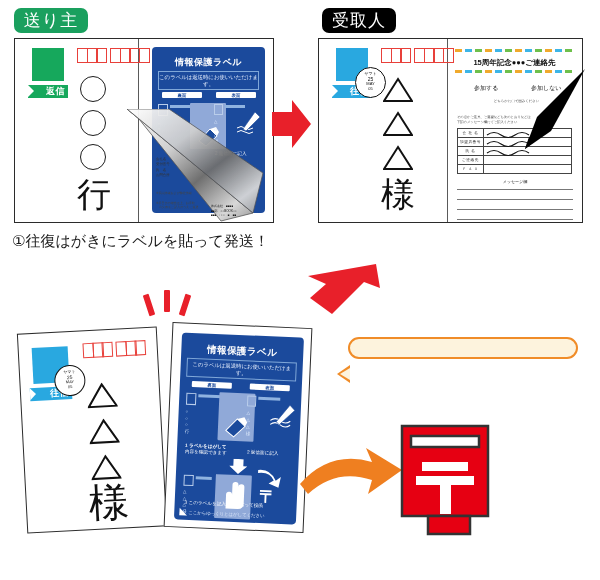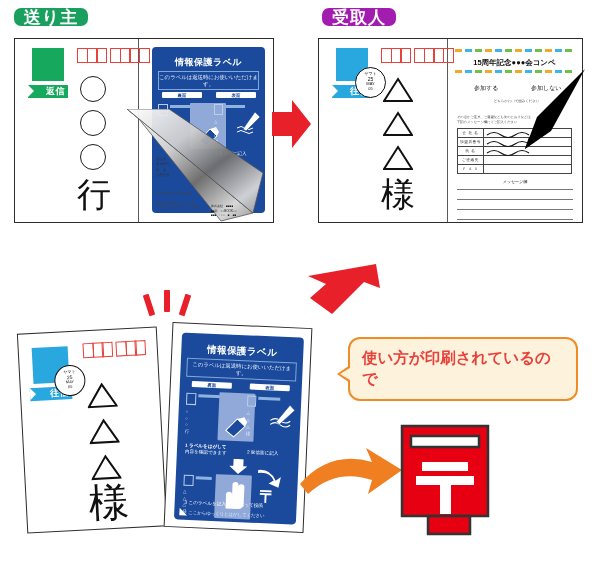--- a/index.html
+++ b/index.html
@@ -10,28 +10,28 @@
     font-family: "Liberation Sans", "DejaVu Sans", sans-serif;
     overflow: hidden;
   }
   #stage { position: relative; width: 600px; height: 580px; }
 
   
   .tag {
     position: absolute;
     border-radius: 7px;
     color: #ffffff;
-    font-weight: bold;
+    font-weight: normal;
     font-size: 17px;
     letter-spacing: 1px;
     display: flex; align-items: center; justify-content: center;
-    height: 18px;
+    height: 25px;
   }
   .tag-green { background: #1aa05e; }
-  .tag-blue  { background: #a21caf; }
+  .tag-blue  { background: #000000; }
 
   
   .card {
     position: absolute;
     background: #ffffff;
     border: 1.6px solid #2b2b2b;
   }
   .card-split {
     position: absolute; top: 0; bottom: 0;
     width: 1.4px; background: #5a5a5a;
@@ -292,20 +292,21 @@
       会社名<br>受付番号<br>氏　名<br>お問合所
     </div>
     <div style="position:absolute; left:141px; top:152px; font-size:3px; color:#444; line-height:1.6;">
       ※個人情報および弊社情報<br><br>※手書きの場合は上、お手数<br>　出欠票をご記入のうえご返送
     </div>
     <div style="position:absolute; left:196px; top:165px; font-size:3px; color:#111; line-height:1.5; text-align:left;">
       株式会社　■■■■<br>■■部　○○BOOK○○<br>■■■　□□□　■　■■
     </div>
   </div>
 
+  <div class="caption" style="left:12px; top:232px;">①往復はがきにラベルを貼って発送！</div>
 
   <svg class="arrow" style="left:272px; top:98px;" width="40" height="52" viewBox="0 0 40 52">
     <path d="M0 14 L20 14 L20 2 L39 26 L20 50 L20 38 L0 38 Z" fill="#e8202a"></path>
   </svg>
 
   <div class="tag tag-blue" style="left:322px; top:8px; width:74px;">受取人</div>
 
   <div class="card" style="left:318px; top:38px; width:265px; height:185px;">
     <div class="card-split" style="left:128px;"></div>
 
@@ -355,21 +356,21 @@
       <b style="background:#f0a92c"></b>
         <b style="background:#3db5e6"></b>
         <b style="background:#6ec04b"></b>
       <b style="background:#f0a92c"></b>
         <b style="background:#3db5e6"></b>
         <b style="background:#6ec04b"></b>
       <b style="background:#f0a92c"></b>
         <b style="background:#3db5e6"></b>
         <b style="background:#6ec04b"></b>
     </div>
-    <div class="inv-title" style="position:absolute; left:133px; top:19px; width:125px;">15周年記念●●●会コンペ</div>
+    <div class="inv-title" style="position:absolute; left:133px; top:19px; width:125px;">15周年記念●●●ご連絡先</div>
     <div class="dashrow" style="left:136px; top:31px;">
       <b style="background:#f0a92c"></b>
         <b style="background:#3db5e6"></b>
         <b style="background:#6ec04b"></b>
       <b style="background:#f0a92c"></b>
         <b style="background:#3db5e6"></b>
         <b style="background:#6ec04b"></b>
       <b style="background:#f0a92c"></b>
         <b style="background:#3db5e6"></b>
         <b style="background:#6ec04b"></b>
@@ -541,21 +542,20 @@
       </div>
       <svg style="position:absolute; left:5px; bottom:4px;" width="8" height="8" viewBox="0 0 8 8">
         <path d="M0 8 L0 0 L8 8 Z" fill="#ffffff"></path>
       </svg>
     </div>
   </div>
 
 
   <div class="bubble" style="left:348px; top:337px; width:230px;">
     <span class="tail"></span>
-    <div>使い方が印刷されているので</div>
   </div>
 
   <svg class="arrow" style="left:298px; top:440px;" width="110" height="70" viewBox="0 0 110 70">
     <path d="M2 44 q30 -34 72 -22 l-6 -14 l36 22 l-34 24 l4 -14 q-36 -12 -64 14 Z" fill="#ef7f20"></path>
   </svg>
 
   <div class="mailbox" style="left:394px; top:424px;">
     <svg width="110" height="116" viewBox="0 0 110 116">
       <rect x="8" y="2" width="86" height="90" fill="#e60012" stroke="#333" stroke-width="2.5"></rect>
       <rect x="17" y="12" width="68" height="11" fill="#ffffff" stroke="#333" stroke-width="2.5"></rect>

